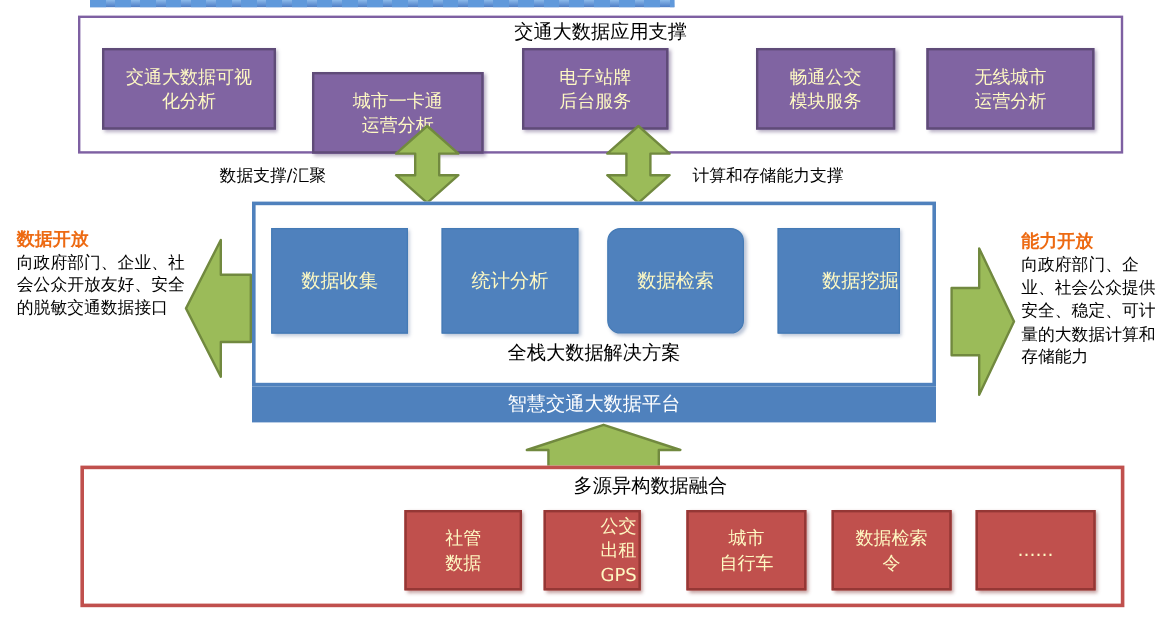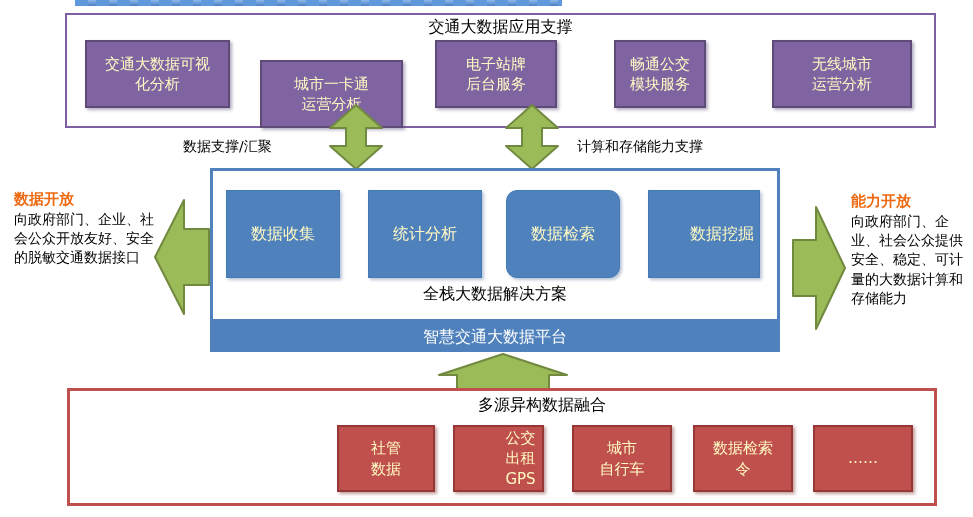--- a/index.html
+++ b/index.html
@@ -70,41 +70,41 @@
 
   <div class="abs panel top-panel"></div>
   <div class="abs panel-title top-title">交通大数据应用支撑</div>
 
   <div class="abs node node-purple" style="left:85px;width:145px;">交通大数据可视
 化分析</div>
   <div class="abs node node-purple" style="left:260px;width:143px;margin-top:20px;">城市一卡通
 运营分析</div>
   <div class="abs node node-purple" style="left:435px;width:122px;">电子站牌
 后台服务</div>
-  <div class="abs node node-purple" style="left:614px;width:92px;">畅通公交
+  <div class="abs node node-purple" style="left:630px;width:116px;">畅通公交
 模块服务</div>
   <div class="abs node node-purple" style="left:772px;width:140px;">无线城市
 运营分析</div>
 
   <div class="abs flow-label flow-label-left">数据支撑/汇聚</div>
   <div class="abs flow-label flow-label-right">计算和存储能力支撑</div>
 
   <svg class="abs" style="left:328px;top:103px;" width="56" height="68" viewBox="0 0 56 68">
     <polygon class="arrow-shape" points="28,2 54,25 38,25 38,43 54,43 28,66 2,43 18,43 18,25 2,25"></polygon>
   </svg>
   <svg class="abs" style="left:504px;top:103px;" width="56" height="68" viewBox="0 0 56 68">
     <polygon class="arrow-shape" points="28,2 54,25 38,25 38,43 54,43 28,66 2,43 18,43 18,25 2,25"></polygon>
   </svg>
 
   <div class="abs panel mid-panel"></div>
 
   <div class="abs node node-blue" style="left:226px;width:114px;">数据收集</div>
   <div class="abs node node-blue" style="left:368px;width:114px;">统计分析</div>
   <div class="abs node node-blue" style="left:506px;width:114px;border-radius:11px;">数据检索</div>
-  <div class="abs node node-blue" style="left:648px;width:112px;padding-left:36px;">数据挖掘</div>
+  <div class="abs node node-blue" style="left:648px;width:102px;padding-left:36px;">数据挖掘</div>
 
   <div class="abs mid-caption">全栈大数据解决方案</div>
   <div class="abs platform-bar">智慧交通大数据平台</div>
 
   <div class="abs callout callout-left">
     <div class="co-title">数据开放</div>
     <div>向政府部门、企业、社会公众开放友好、安全的脱敏交通数据接口</div>
   </div>
   <svg class="abs" style="left:153px;top:198px;" width="58" height="118" viewBox="0 0 58 118">
     <polygon class="arrow-shape" points="56,31 31,31 31,2 2,59 31,116 31,87 56,87"></polygon>
@@ -120,21 +120,21 @@
 
   <svg class="abs" style="left:437px;top:352px;" width="132" height="40" viewBox="0 0 132 40">
     <polygon class="arrow-shape" points="66,2 130,23 112,23 112,38 20,38 20,23 2,23"></polygon>
   </svg>
 
   <div class="abs panel bottom-panel"></div>
   <div class="abs panel-title bottom-title">多源异构数据融合</div>
 
   <div class="abs node node-red" style="left:337px;width:98px;">社管
 数据</div>
-  <div class="abs node node-red" style="left:453px;width:91px;padding-left:44px;">公交出租
+  <div class="abs node node-red" style="left:453px;width:81px;padding-left:44px;">公交出租
 GPS</div>
   <div class="abs node node-red" style="left:572px;width:100px;">城市
 自行车</div>
   <div class="abs node node-red" style="left:693px;width:100px;">数据检索
 令</div>
   <div class="abs node node-red" style="left:813px;width:100px;">……</div>
 
 </div>
 
 </body></html>

